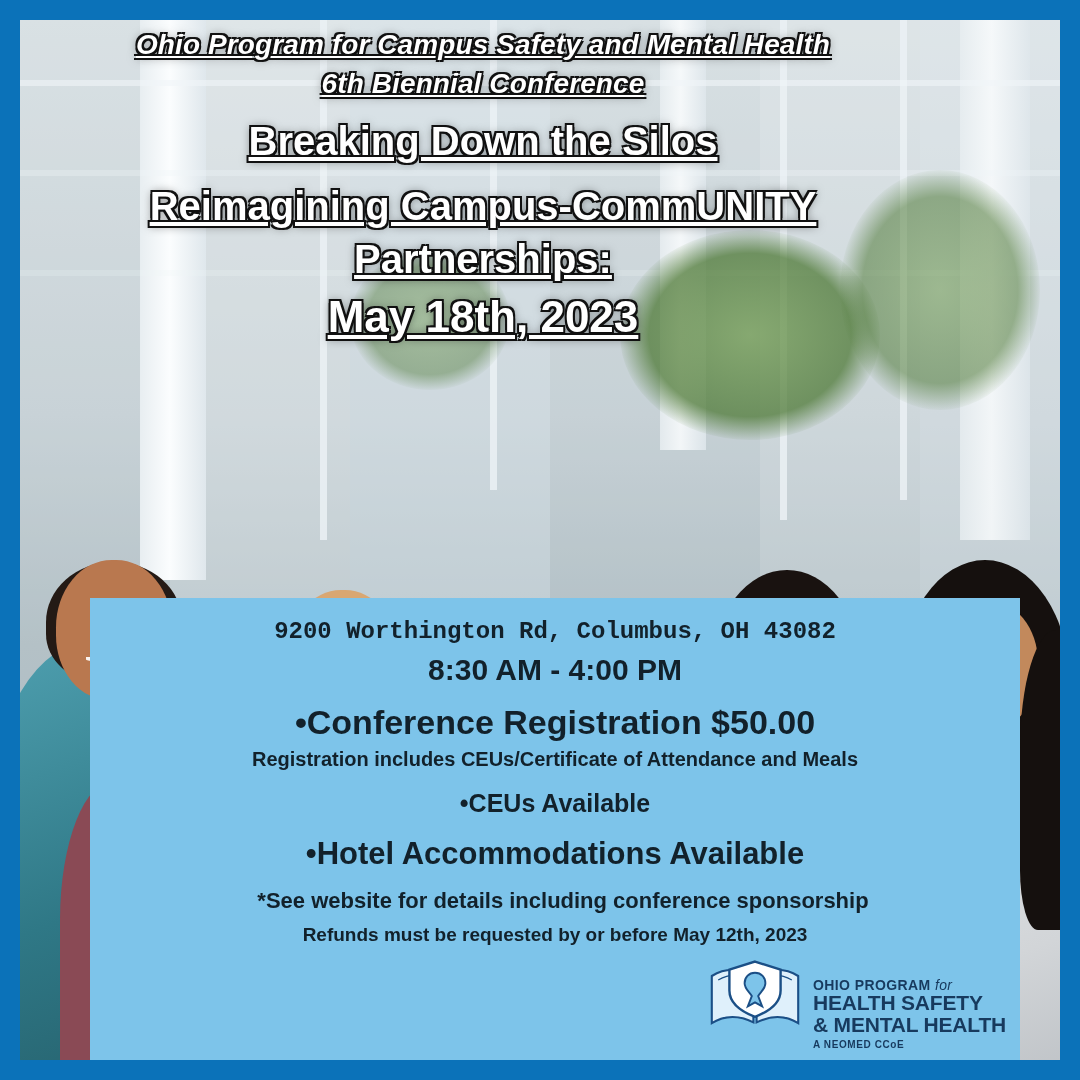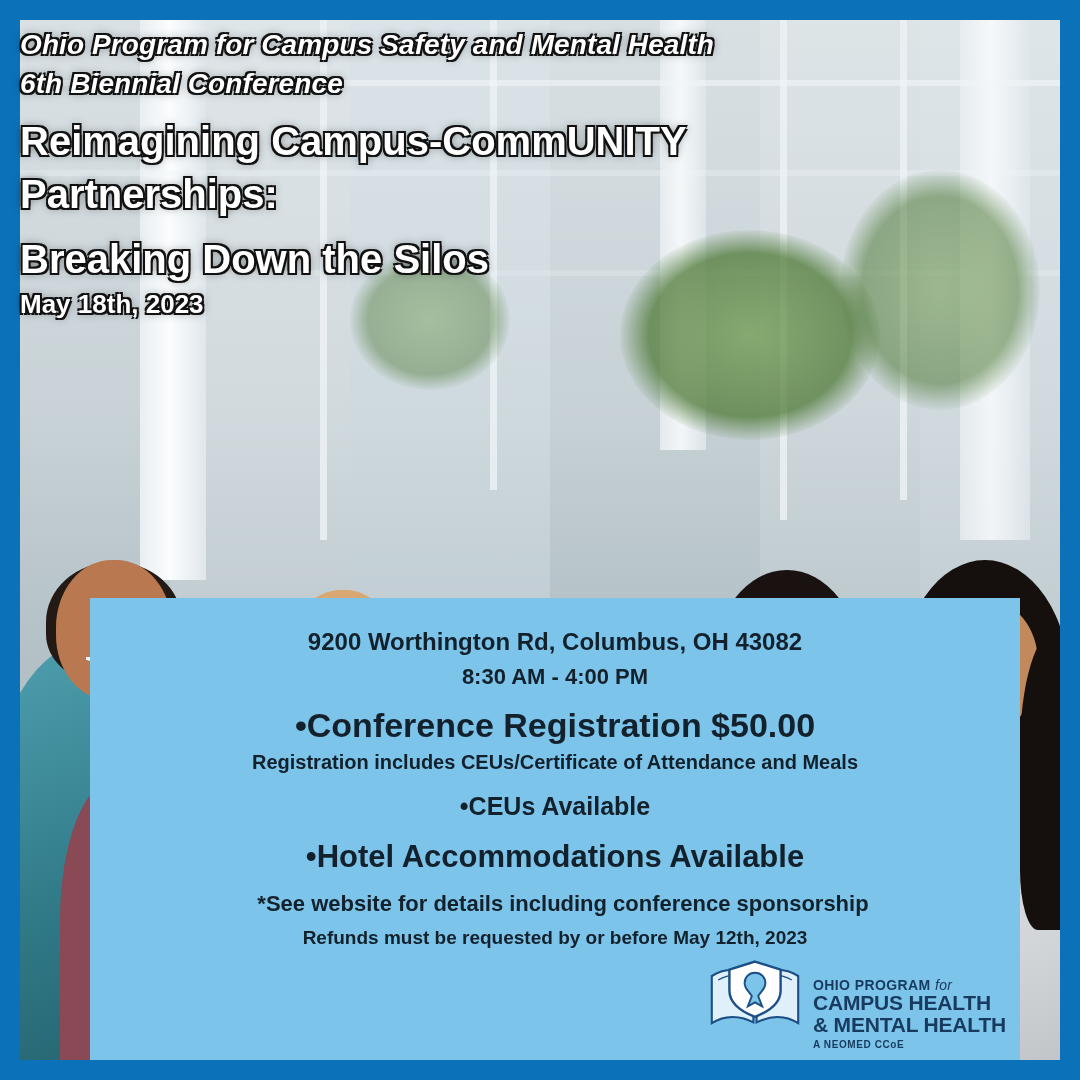--- a/index.html
+++ b/index.html
@@ -58,50 +58,51 @@
     position: absolute; bottom: 0; border-radius: 42% 42% 0 0;
   }
   .smile {
     position: absolute; height: 0; border-bottom: 5px solid rgba(255,255,255,.92);
     border-radius: 0 0 60% 60%;
   }
   
   #headline {
     position: absolute;
     left: 20px; top: 26px; width: 926px;
-    text-align: left;
+    text-align: center;
     color: #ffffff;
     text-shadow:
       -2px -2px 0 #111, 2px -2px 0 #111, -2px 2px 0 #111, 2px 2px 0 #111,
       0 0 10px rgba(0,0,0,.55);
     z-index: 5;
+    text-decoration: underline;
   }
   #headline .eyebrow {
     font-size: 28px; font-weight: 700; font-style: italic; line-height: 1.38;
     letter-spacing: .1px;
   }
   #headline .title {
     font-size: 40px; font-weight: 700; line-height: 1.32; margin-top: 12px;
   }
   #headline .date {
-    font-size: 26px; font-weight: 700; line-height: 1.3; margin-top: 2px;
+    font-size: 44px; font-weight: 700; line-height: 1.3; margin-top: 2px;
   }
   
   #info {
     position: absolute;
     left: 90px; top: 598px; width: 930px; height: 462px;
     background: #7dc4ea;
     z-index: 6;
     color: #12212b;
     text-align: center;
     padding-top: 14px;
   }
   #info .venue { font-size: 33px; font-weight: 700; letter-spacing: -.2px; margin-top: 8px; }
-  #info .address { font-size: 24px; font-weight: 700; margin-top: 16px; }
-  #info .hours { font-size: 22px; font-weight: 700; margin-top: 8px; }
+  #info .address { font-size: 24px; font-weight: 700; margin-top: 6px; font-family: Liberation Mono, monospace; }
+  #info .hours { font-size: 30px; font-weight: 700; margin-top: 8px; }
   #info .reg { font-size: 34px; font-weight: 700; margin-top: 16px; }
   #info .reg-note { font-size: 20px; font-weight: 700; margin-top: 6px; }
   #info .ceus { font-size: 25px; font-weight: 700; margin-top: 18px; }
   #info .hotel { font-size: 31px; font-weight: 700; margin-top: 18px; }
   #info .website { font-size: 22px; font-weight: 700; margin-top: 16px; padding-left: 16px; }
   #info .refund { font-size: 19px; font-weight: 700; margin-top: 10px; }
   
   #logo {
     position: absolute; right: 14px; bottom: 10px;
     display: flex; align-items: center; gap: 10px;
@@ -185,22 +186,22 @@
       <div class="head" style="left:62px;bottom:330px;width:106px;height:130px;background:#c2895c;"></div>
       <div class="smile" style="left:88px;bottom:366px;width:54px;"></div>
       <div class="hair" style="left:150px;bottom:130px;width:90px;height:300px;background:#15100e;border-radius:40% 30% 20% 20%;"></div>
     </div>
 
   </div>
 
   <div id="headline">
     <div class="eyebrow">Ohio Program for Campus Safety and Mental Health</div>
     <div class="eyebrow">6th Biennial Conference</div>
+    <div class="title">Breaking Down the Silos</div>
     <div class="title">Reimagining Campus-CommUNITY Partnerships:</div>
-    <div class="title">Breaking Down the Silos</div>
     <div class="date">May 18th, 2023</div>
   </div>
 
   <div id="info">
     <div class="address">9200 Worthington Rd, Columbus, OH 43082</div>
     <div class="hours">8:30 AM - 4:00 PM</div>
     <div class="reg">•Conference Registration $50.00</div>
     <div class="reg-note">Registration includes CEUs/Certificate of Attendance and Meals</div>
     <div class="ceus">•CEUs Available</div>
     <div class="hotel">•Hotel Accommodations Available</div>
@@ -216,20 +217,20 @@
             <path d="M58 25 L62 25"></path>
             <path d="M14 31 C28 23, 42 23, 56 31" stroke-width="1.6"></path>
             <path d="M106 31 C92 23, 78 23, 64 31" stroke-width="1.6"></path>
           </g>
           <path d="M60 8 L92 18 L92 44 C92 60, 78 70, 60 77 C42 70, 28 60, 28 44 L28 18 Z" fill="#ffffff" stroke="#1b4f86" stroke-width="3"></path>
           <path d="M60 22 c-8 0 -13 6 -13 13 0 7 6 11 9 16 l-5 13 9 -5 9 5 -5 -13 c3 -5 9 -9 9 -16 0 -7 -5 -13 -13 -13 z" fill="#7dc4ea" stroke="#1b4f86" stroke-width="2.4"></path>
         </svg>
       </div>
       <div class="words">
         <div class="l1"><span>OHIO PROGRAM </span><em>for</em></div>
-        <div class="l2">CAMPUS HEALTH</div>
+        <div class="l2">HEALTH SAFETY</div>
         <div class="l3">&amp; MENTAL HEALTH</div>
         <div class="l4">A NEOMED CCoE</div>
       </div>
     </div>
   </div>
 
 </div>
 
 </body></html>

